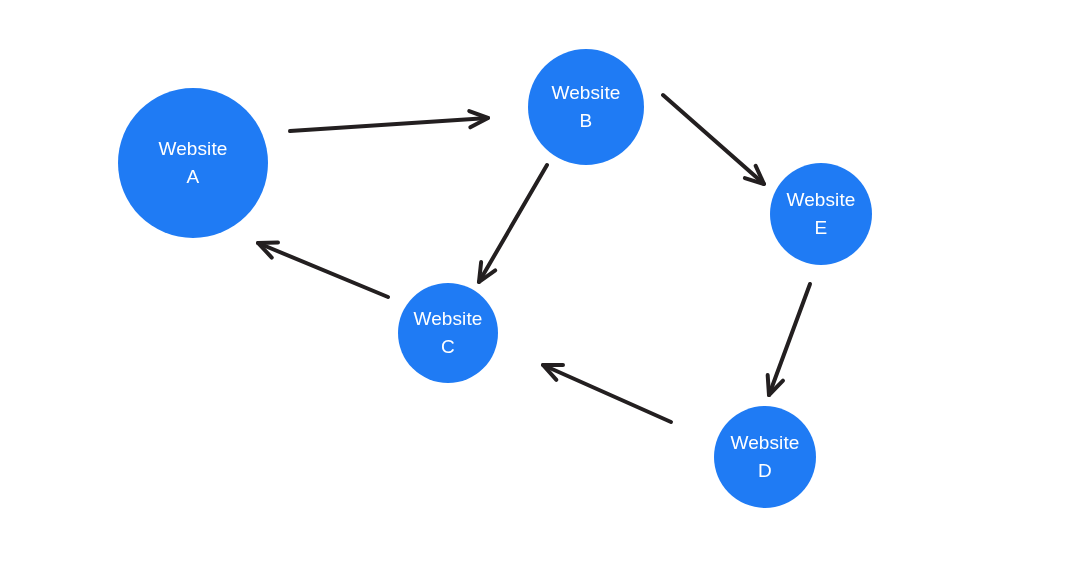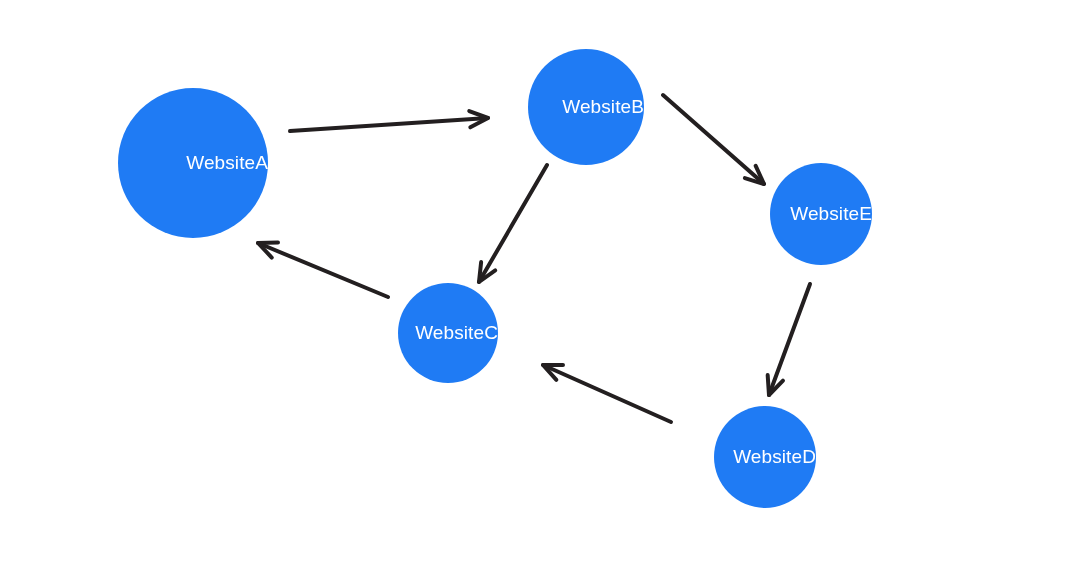--- a/index.html
+++ b/index.html
@@ -22,23 +22,23 @@
     top: 0;
     width: 1080px;
     height: 567px;
     pointer-events: none;
   }
   .node {
     position: absolute;
     border-radius: 50%;
     background: #1f7bf4;
     display: flex;
-    flex-direction: row;
+    flex-direction: column;
     align-items: center;
-    justify-content: flex-end;
+    justify-content: center;
     color: #ffffff;
     line-height: 1.45;
     text-align: center;
     user-select: none;
     box-sizing: border-box;
   }
   .node-title {
     font-size: 19px;
     font-weight: 400;
     letter-spacing: 0.1px;

